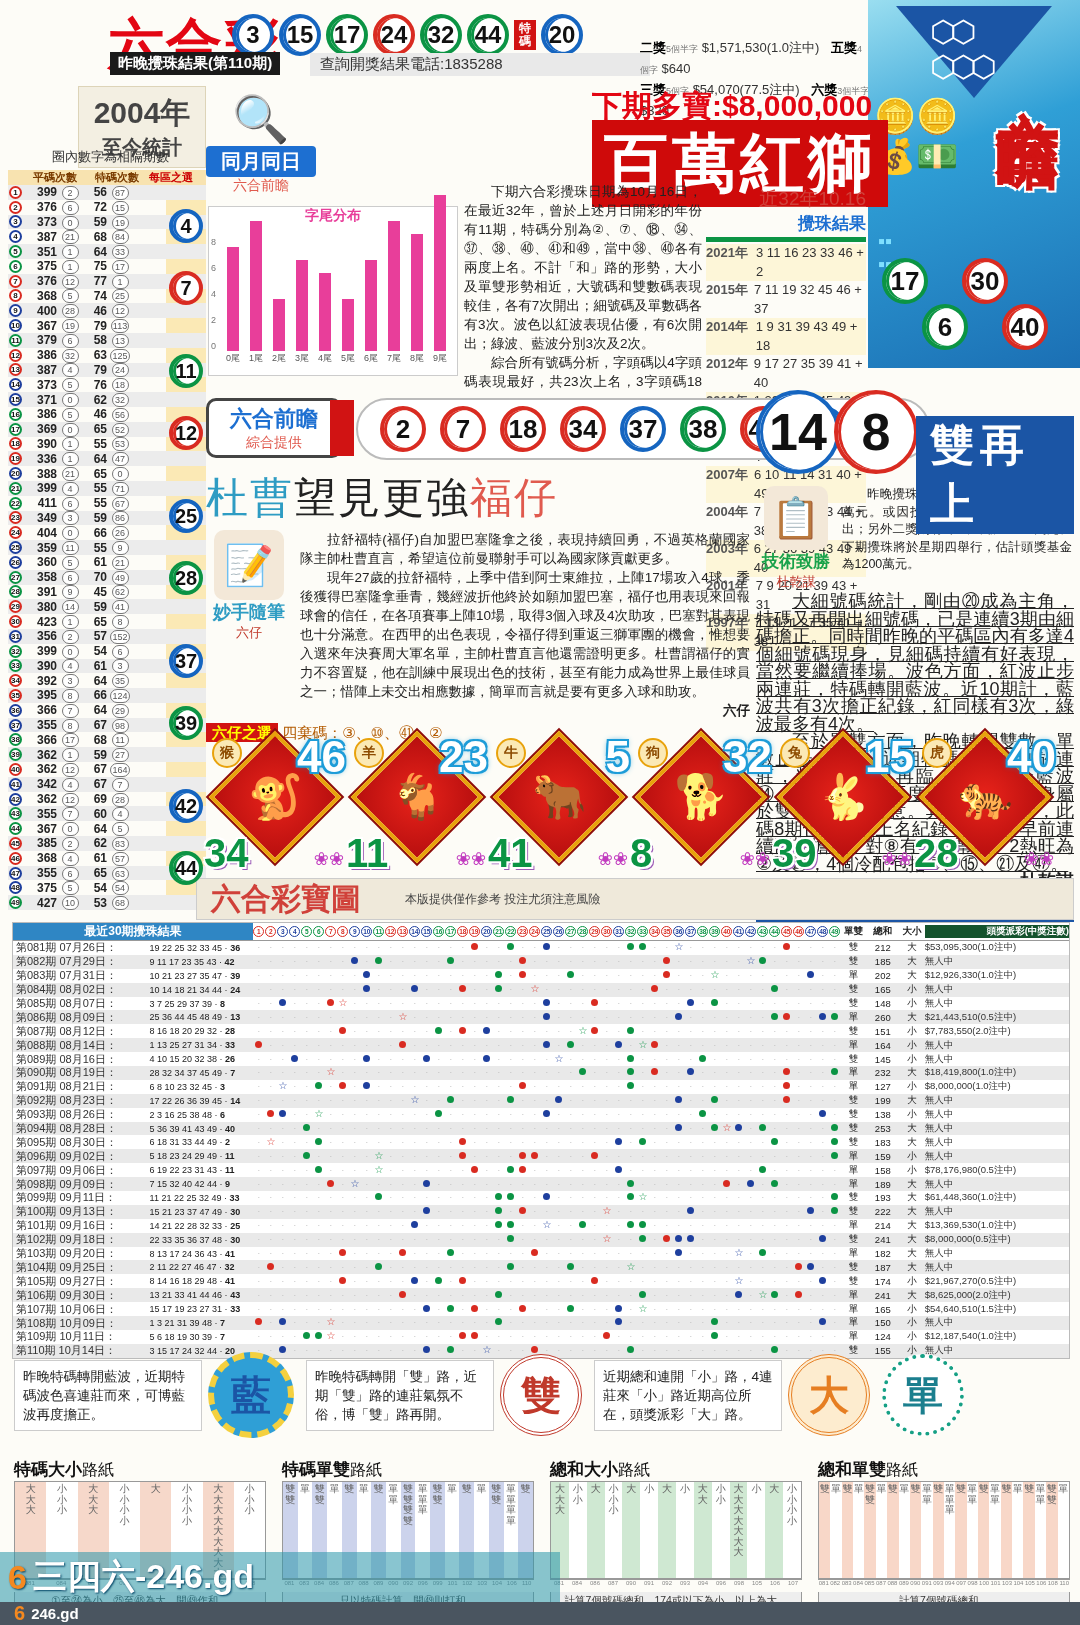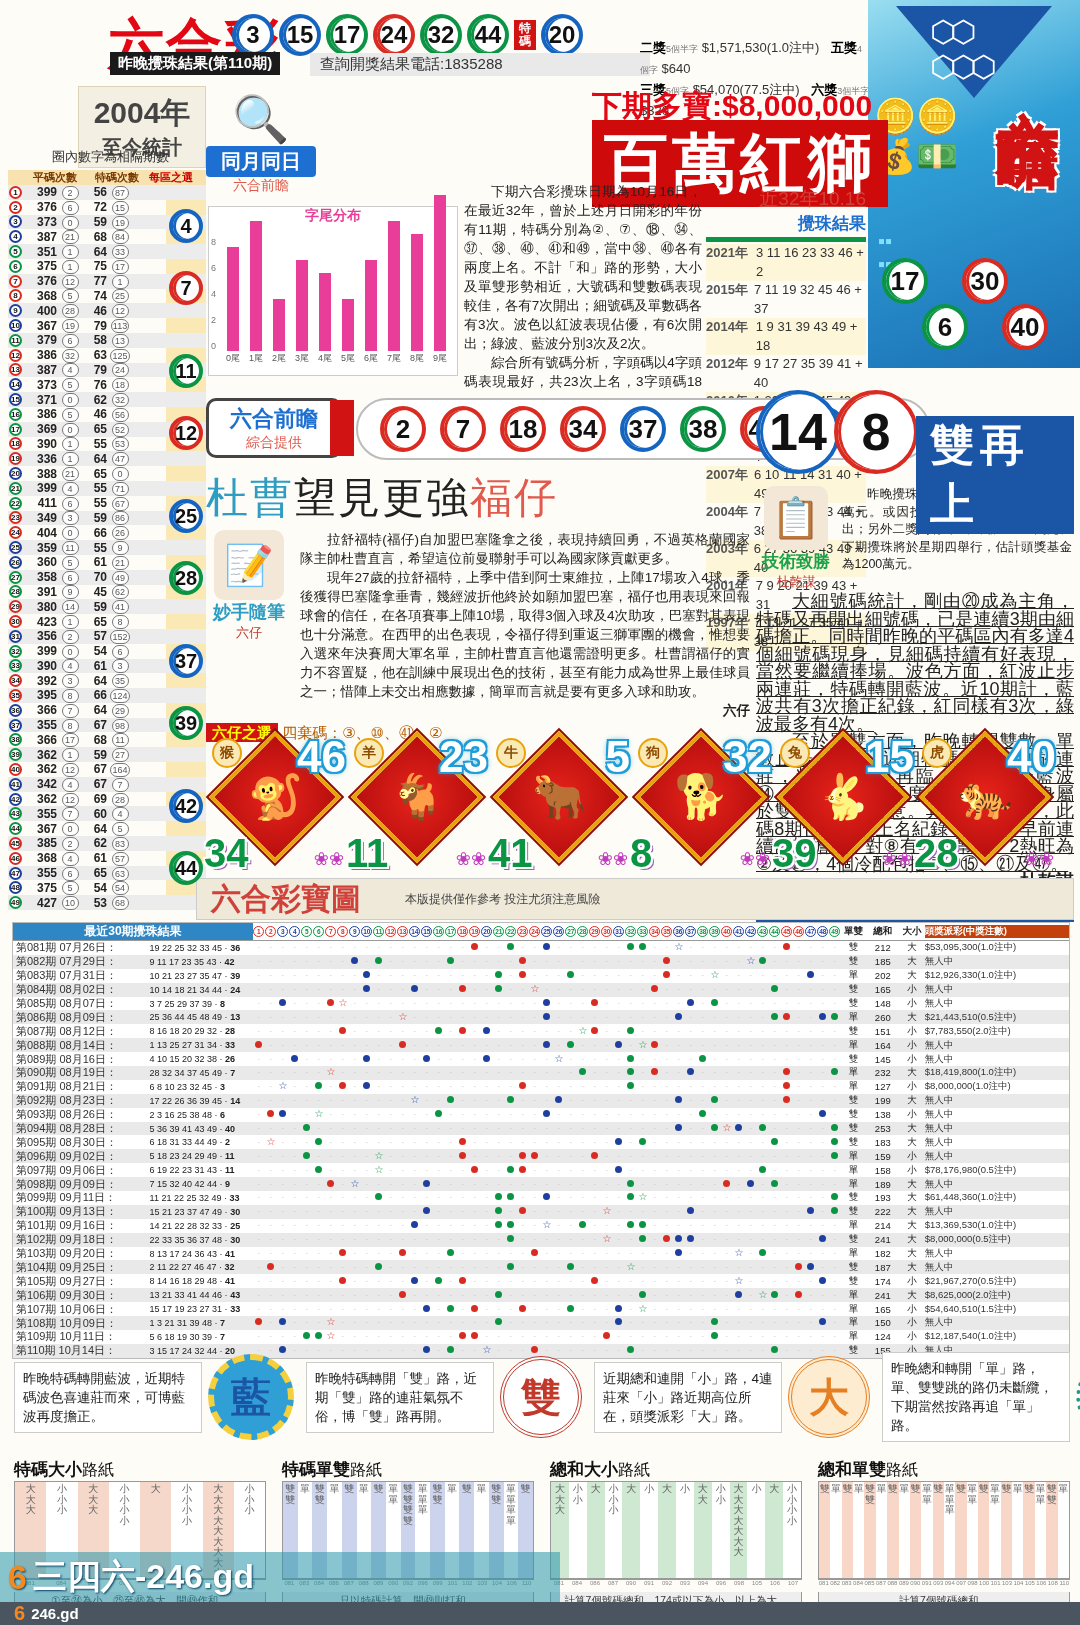--- a/index.html
+++ b/index.html
@@ -802,21 +802,21 @@
           <div class="mcell"><span class="mini" style="border:1px solid #0b9444;color:#0b9444">44</span></div>
           <div class="mcell"><span class="mini" style="border:1px solid #d92b21;color:#d92b21">45</span></div>
           <div class="mcell"><span class="mini" style="border:1px solid #d92b21;color:#d92b21">46</span></div>
           <div class="mcell"><span class="mini" style="border:1px solid #1e3f9e;color:#1e3f9e">47</span></div>
           <div class="mcell"><span class="mini" style="border:1px solid #1e3f9e;color:#1e3f9e">48</span></div>
           <div class="mcell"><span class="mini" style="border:1px solid #0b9444;color:#0b9444">49</span></div>
         </div>
       <div class="mc1">單雙</div>
       <div class="mc2">總和</div>
       <div class="mc3">大小</div>
-      <div class="mc4" style="background:#c2410c;color:#fff;text-align:left;">頭獎派彩(中獎注數)</div>
+      <div class="mc4" style="background:#14532d;color:#fff;text-align:right;">頭獎派彩(中獎注數)</div>
     </div>
     <div id="draw-rows">
         <div class="mrow">
           <div class="mper">第081期 07月26日：</div>
     <div class="mnums">19 22 25 32 33 45 · <b>36</b></div>
     <div class="matrix">
             <div class="mcell">·</div>
             <div class="mcell">·</div>
             <div class="mcell">·</div>
             <div class="mcell">·</div>
@@ -2592,21 +2592,20 @@
       </div>
       <div class="panel">
         <div class="ptext">昨晚特碼轉開「雙」路，近期「雙」路的連莊氣氛不俗，博「雙」路再開。</div>
     <div class="stamp" style="background:#fff;color:#c0392b;border:4px double #c0392b;">雙</div>
       </div>
       <div class="panel">
         <div class="ptext">近期總和連開「小」路，4連莊來「小」路近期高位所在，頭獎派彩「大」路。</div>
     <div class="stamp" style="background:#fdeccf;color:#e67e22;border:4px double #e67e22;">大</div>
       </div>
       <div class="panel">
-        <div class="ptext">昨晚總和轉開「單」路，單、雙雙跳的路仍未斷纜，下期當然按路再追「單」路。</div>
     <div class="stamp" style="background:#fff;color:#1b7f8e;border:4px solid #16a085;border-style:dotted;">單</div>
       </div>
     </div>
 
   <div class="abs" id="roads" style="left:14px;top:1458px;width:1056px;display:flex;gap:16px;">
       <div class="road">
         <div class="rt"><b>特碼大小</b>路紙</div>
     <div class="roadgrid">
           <div class="rcol" style="background:#f6d8ca">大<br>大<br>大<br></div>
           <div class="rcol" style="background:#fff">小<br>小<br>小<br></div>

